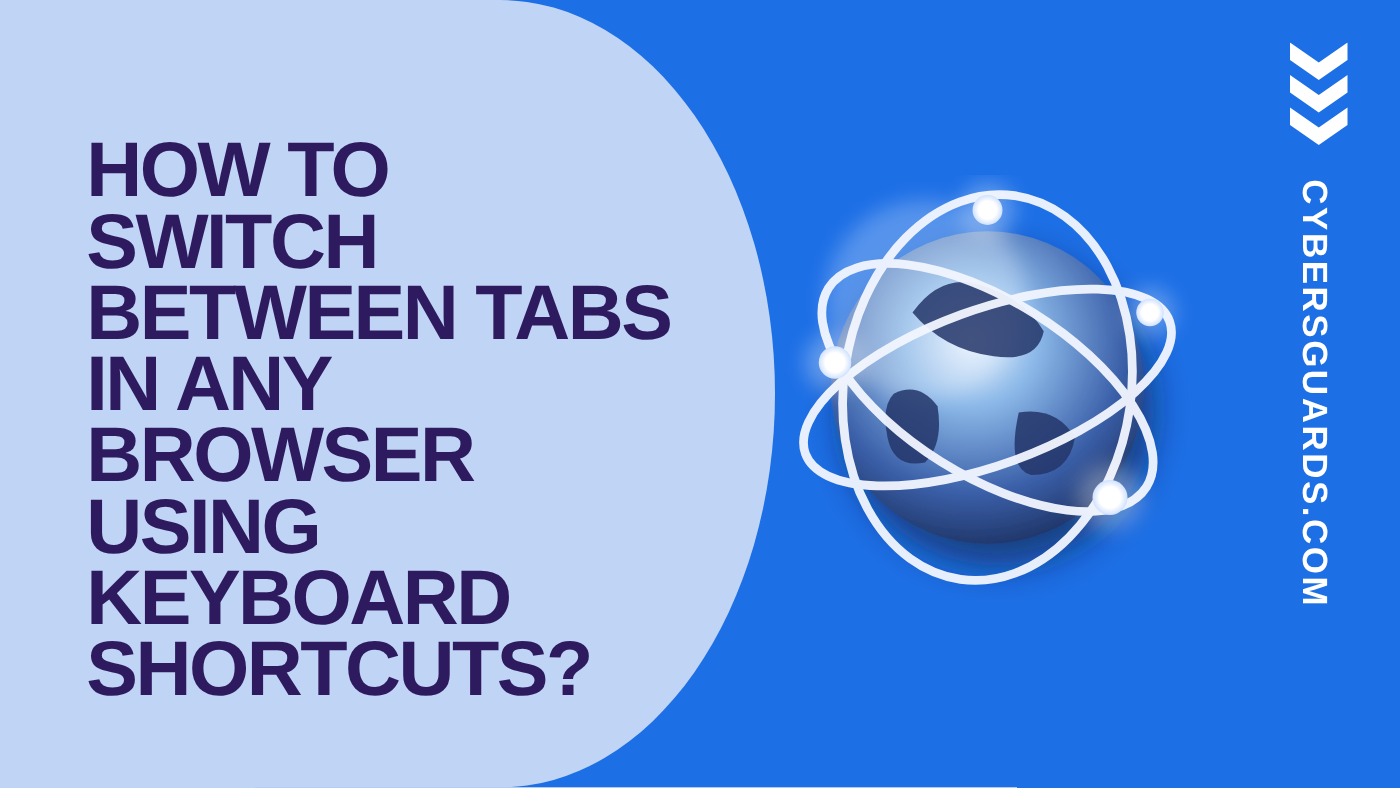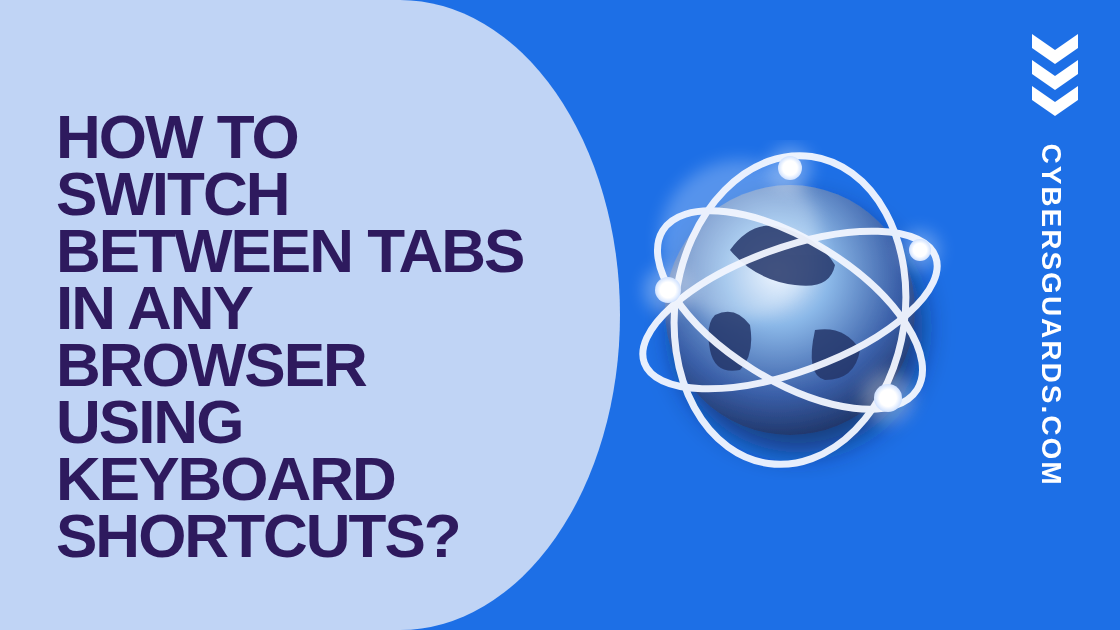--- a/index.html
+++ b/index.html
@@ -20,21 +20,21 @@
       left: 0;
       top: 0;
       width: 620px;
       height: 630px;
       background: #c0d4f5;
       border-top-right-radius: 220px 315px;
       border-bottom-right-radius: 220px 315px;
     }
     .headline {
       position: absolute;
-      left: 56px;
+      left: 69px;
       top: 108px;
       width: 480px;
       font-size: 62px;
       font-weight: 900;
       line-height: 0.92;
       letter-spacing: -2px;
       color: #2e1a5e;
       text-transform: uppercase;
       font-stretch: condensed;
     }

